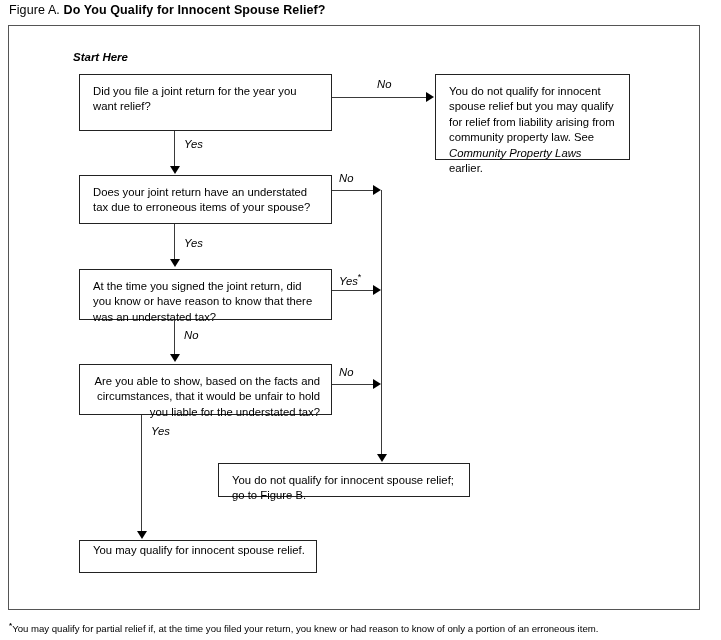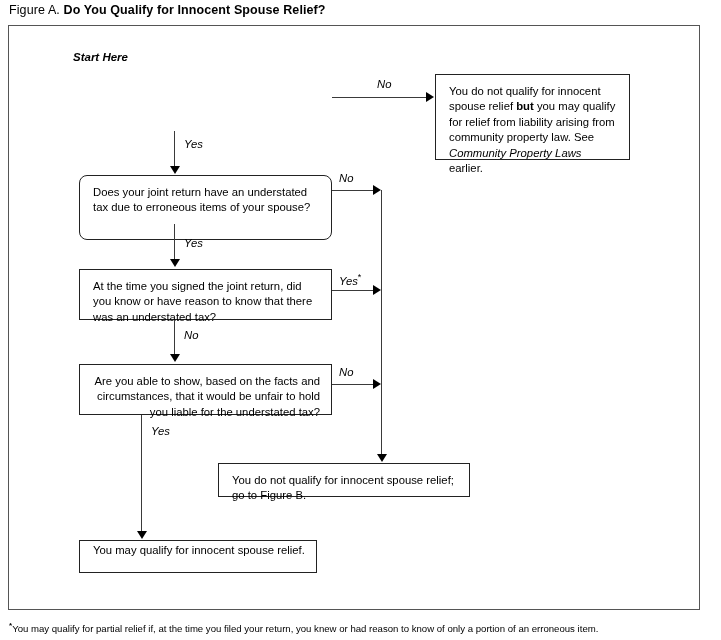--- a/index.html
+++ b/index.html
@@ -19,21 +19,21 @@
          border:1px solid #555;box-sizing:border-box;background:#fff;}
 
   
   .startlabel{position:absolute;font-style:italic;font-weight:700;font-size:11.5px;}
 
   
   .nbox{position:absolute;box-sizing:border-box;border:1px solid #222;
         background:#fff;font-size:11.3px;line-height:15.4px;
         padding:9px 11px 8px 13px;}
   .nbox.vcenter{display:flex;align-items:center;padding-top:0;padding-bottom:12px;}
-  .nbox .b{font-weight:700;}
+  .nbox .b{font-weight:400;}
   .nbox .i{font-style:italic;margin-top:13px;}
 
   
   .vline{position:absolute;width:1px;background:#3a3a3a;}
   .hline{position:absolute;height:1px;background:#3a3a3a;}
   .arrow-d{position:absolute;width:0;height:0;
            border-left:5px solid transparent;border-right:5px solid transparent;
            border-top:8px solid #000;}
   .arrow-r{position:absolute;width:0;height:0;
            border-top:5px solid transparent;border-bottom:5px solid transparent;
@@ -54,22 +54,25 @@
 
   <div class="caption">
     <span class="lead">Figure A.</span>
     <span class="strong">Do You Qualify for Innocent Spouse Relief?</span>
   </div>
 
   <div class="frame"></div>
 
   <div class="startlabel" style="left:73px;top:51px;">Start Here</div>
 
+  <div class="nbox" style="left:79px;top:74px;width:253px;height:57px;">
+    <span>Did you file a joint return for the year you want relief?</span>
+  </div>
 
-  <div class="nbox" style="left:79px;top:175px;width:253px;height:65px;border-radius:8px;">
+  <div class="nbox" style="left:79px;top:175px;width:253px;height:49px;">
     <span>Does your joint return have an understated tax due to erroneous items of your spouse?</span>
   </div>
 
   <div class="nbox" style="left:79px;top:269px;width:253px;height:51px;">
     <span>At the time you signed the joint return, did you know or have reason to know that there was an understated tax?</span>
   </div>
 
   <div class="nbox" style="left:79px;top:364px;width:253px;height:51px;text-align:right;">
     <span>Are you able to show, based on the facts and circumstances, that it would be unfair to hold you liable for the understated tax?</span>
   </div>

